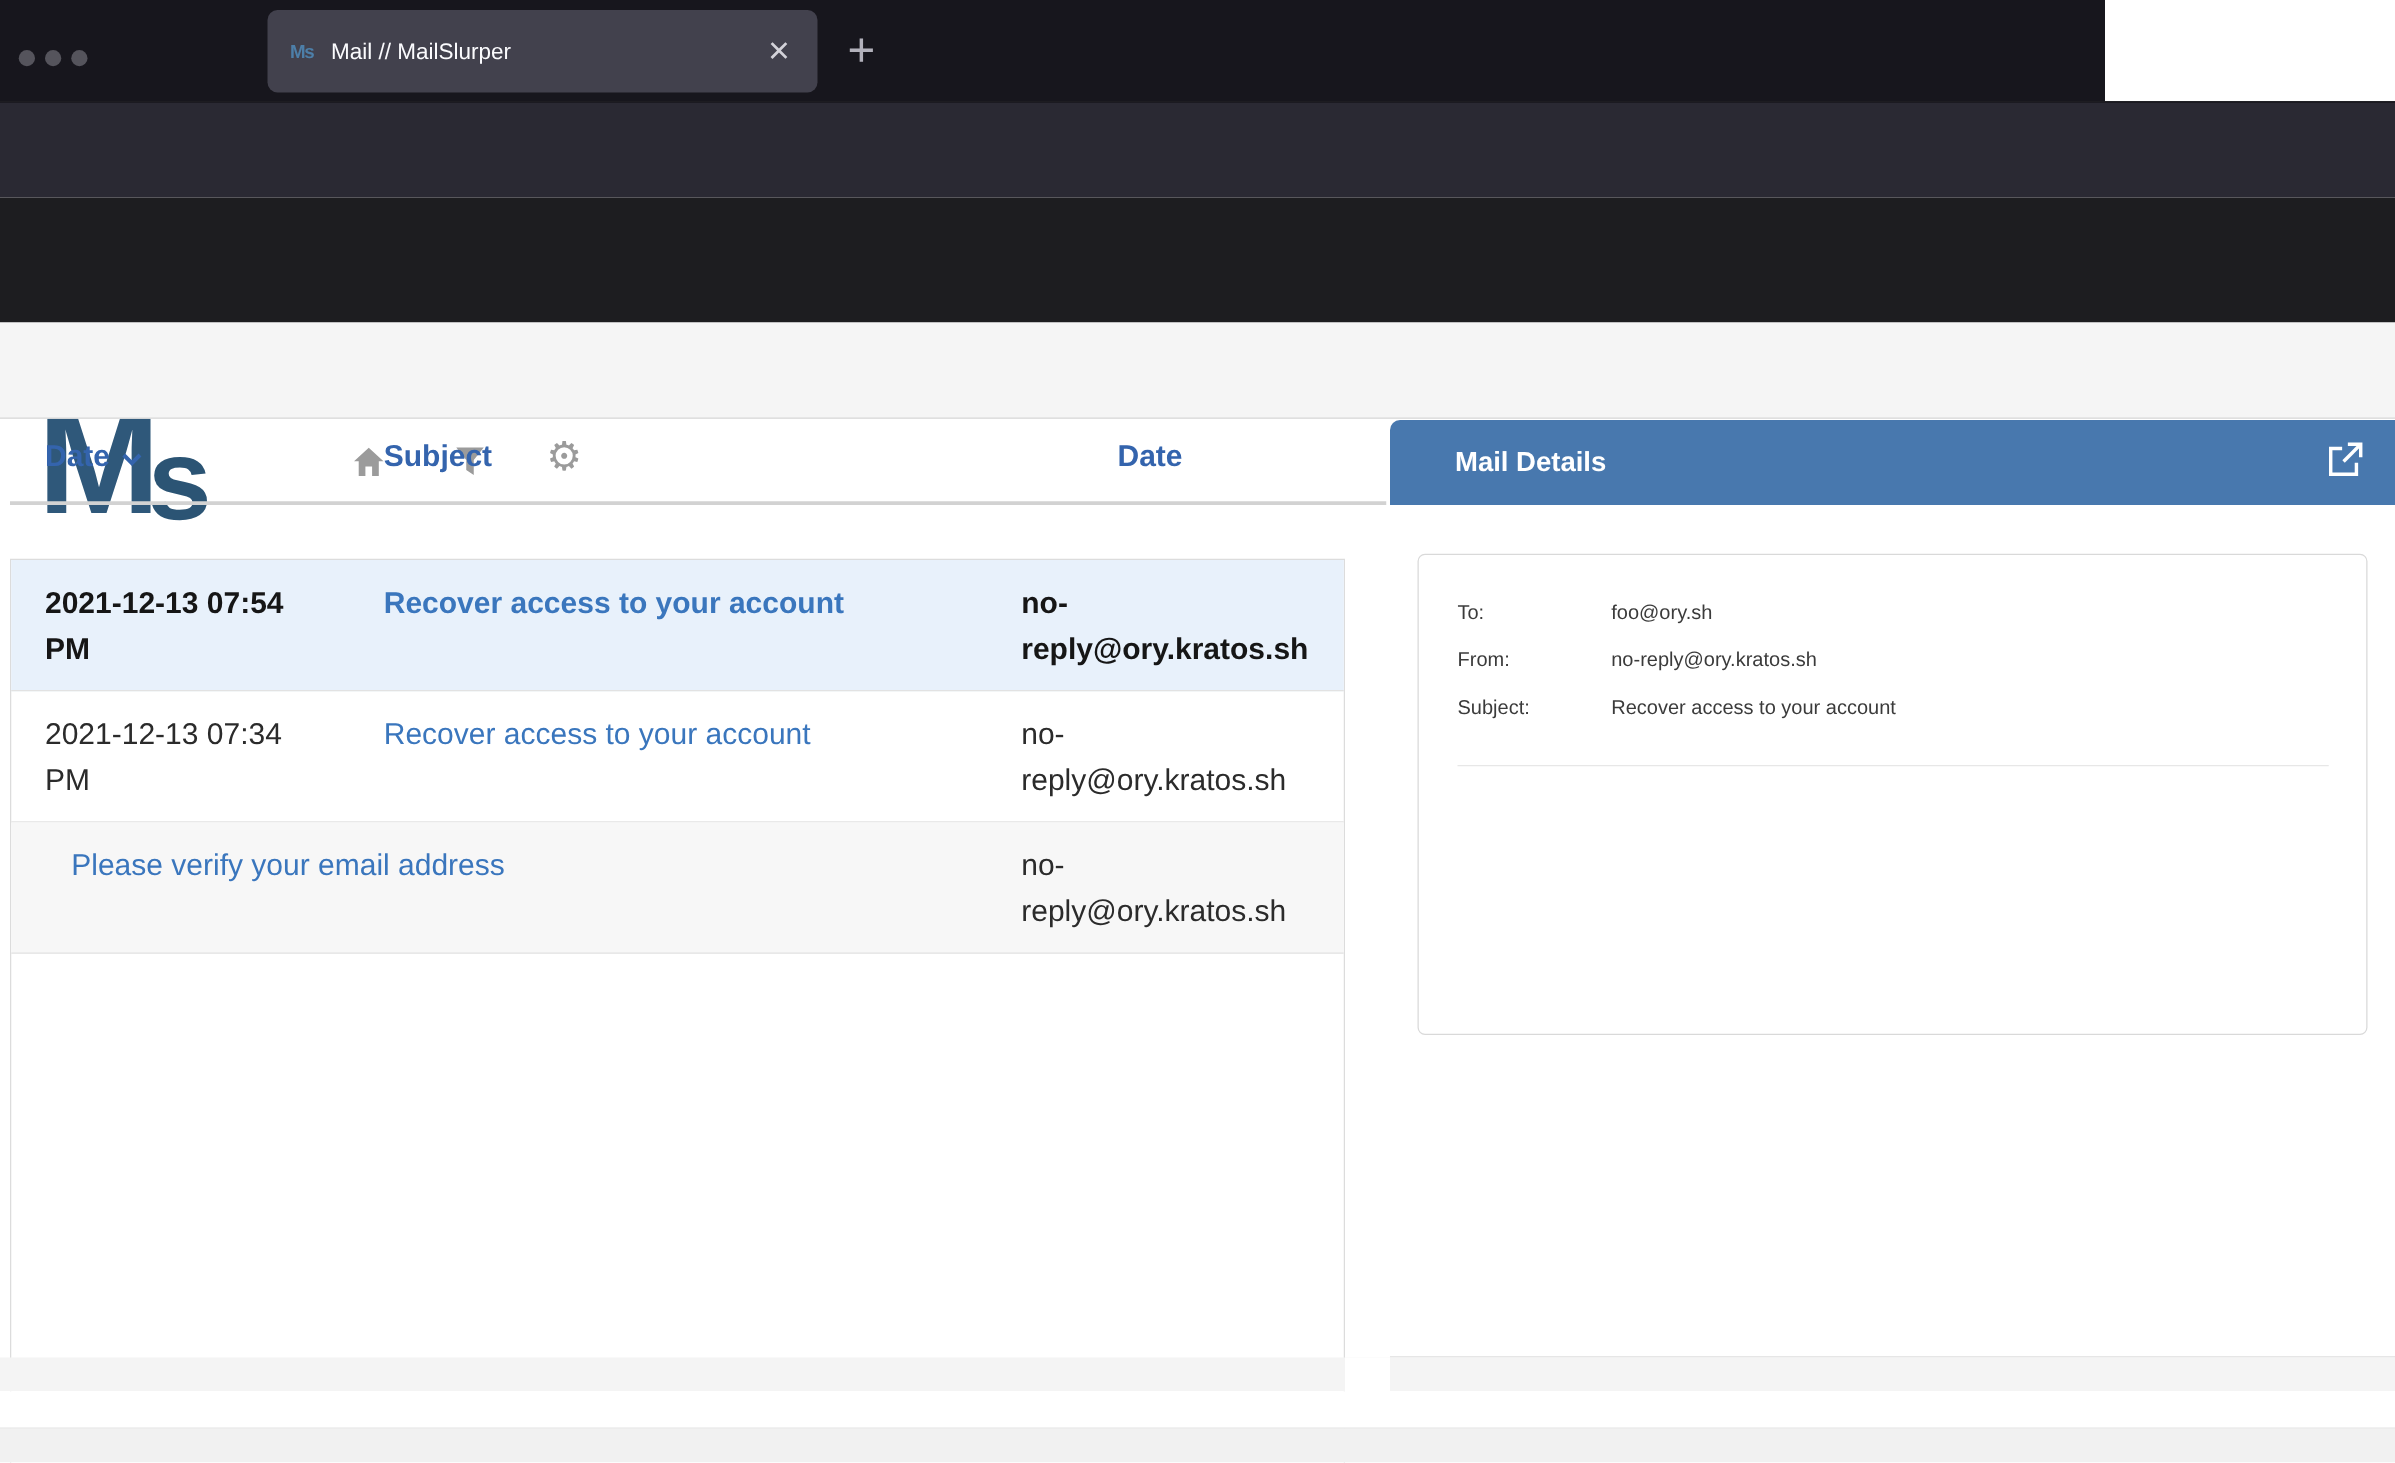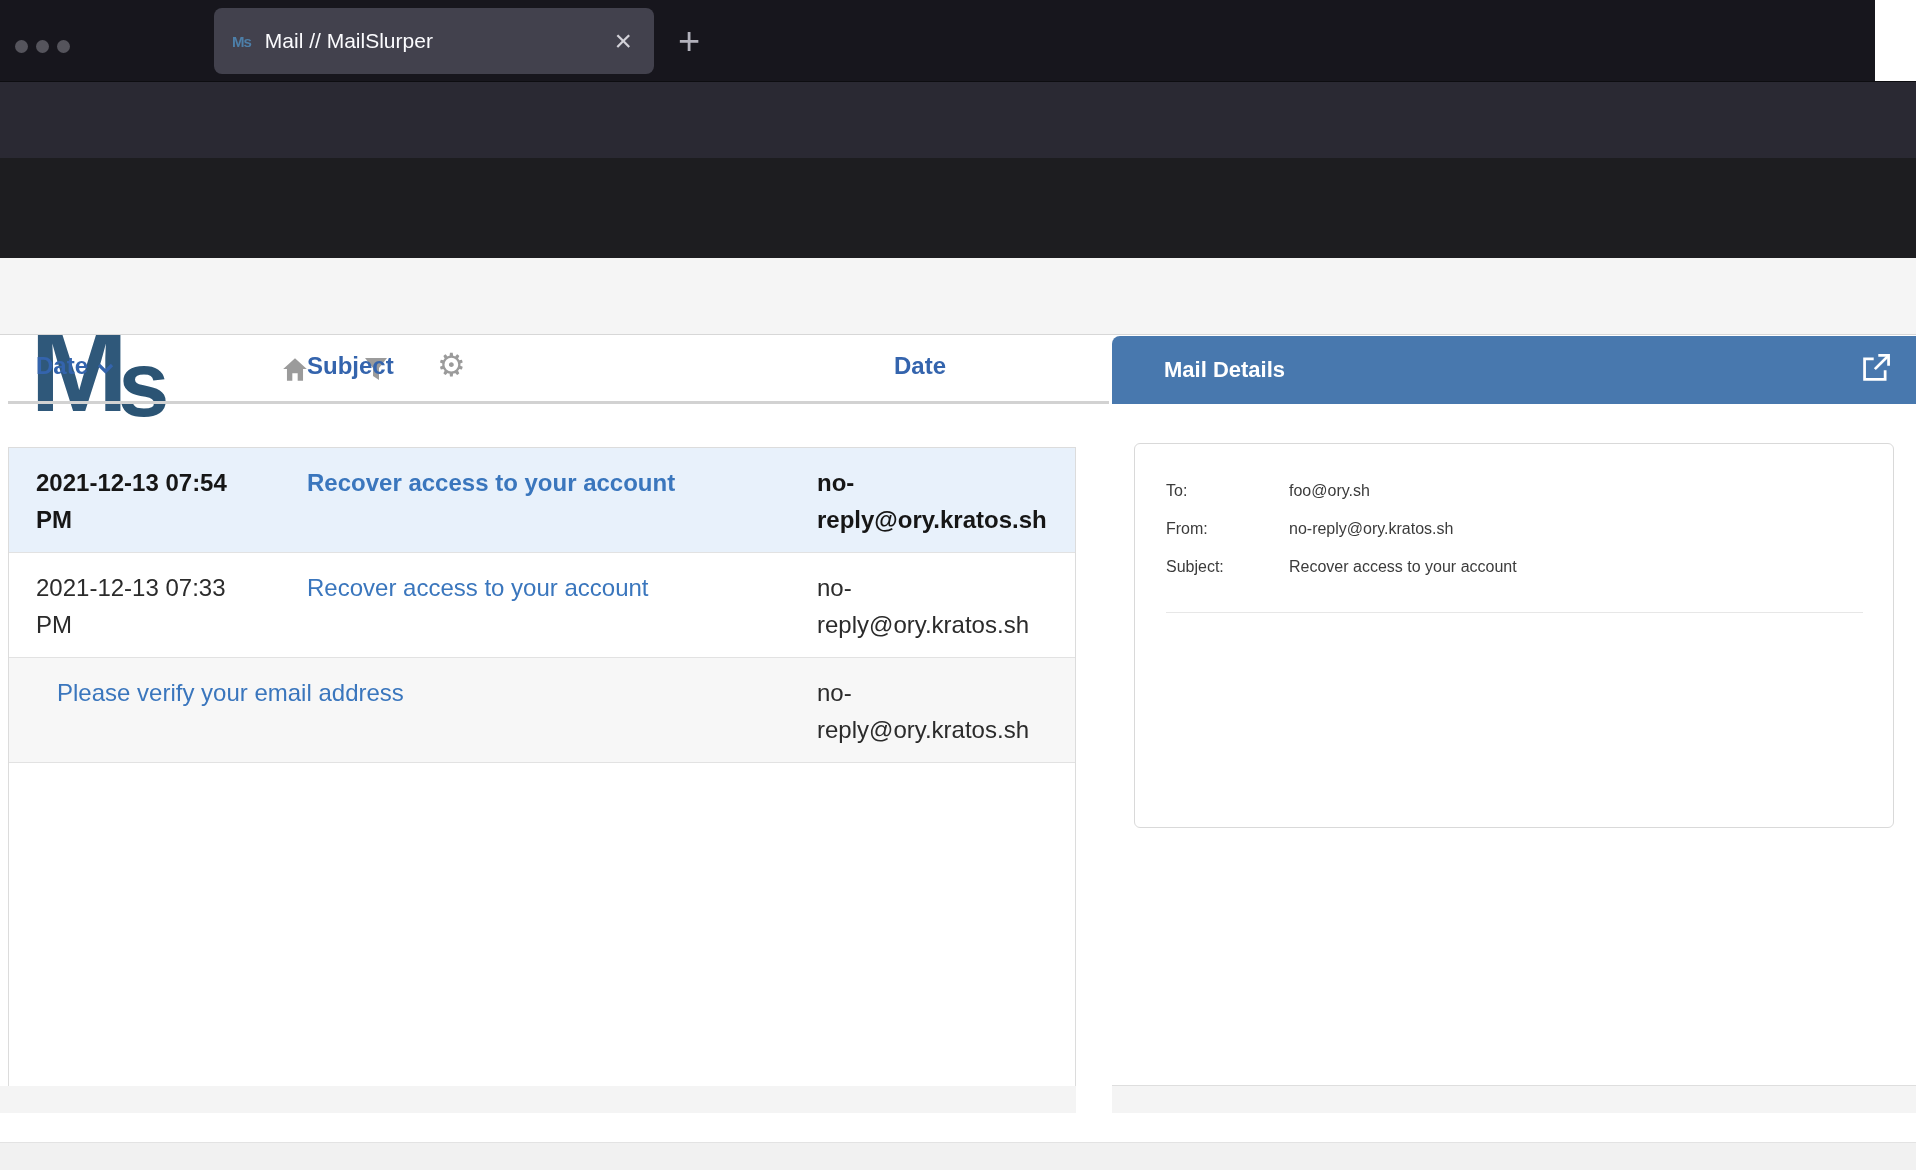--- a/index.html
+++ b/index.html
@@ -3,29 +3,29 @@
 <meta charset="utf-8">
 <style>
   html,body{margin:0;padding:0;}
   body{
     width:1916px;height:1170px;position:relative;overflow:hidden;
     font-family:"Liberation Sans",sans-serif;background:#fff;
   }
   .abs{position:absolute;}
 
   
-  .tabbar{left:0;top:0;width:1875px;height:81px;background:#17161d;}
+  .tabbar{left:0;top:0;width:1684px;height:81px;background:#17161d;}
   .win-dots{left:15px;top:40px;display:flex;gap:8px;}
   .win-dots span{width:13px;height:13px;border-radius:50%;background:#55545c;display:block;}
   .tab{
     left:214px;top:8px;width:440px;height:66px;background:#42414d;border-radius:8px;
     display:flex;align-items:center;padding:0 18px;box-sizing:border-box;color:#fbfbfe;
   }
   .favicon{font-weight:bold;font-size:15px;color:#4d7fa9;margin-right:14px;letter-spacing:-1px;}
-  .tab-title{font-size:21px;flex:1;white-space:nowrap;overflow:hidden;}
+  .tab-title{font-size:18px;flex:1;white-space:nowrap;overflow:hidden;}
   .tab-close{font-size:30px;color:#d3d2d9;line-height:1;padding:0 4px;cursor:default;}
   .newtab{left:678px;top:22px;font-size:38px;color:#b2b1bb;line-height:1;font-weight:300;}
 
   
   .urlrow{left:0;top:81px;width:1916px;height:77px;background:#2a2933;border-top:1px solid #0d0d11;box-sizing:border-box;}
   .navbtn{font-size:32px;line-height:1;color:#7e7d87;top:102px;}
   .navbtn.reload{color:#b6b5bf;font-size:30px;}
   .urlbar{
     left:341px;top:91px;width:1301px;height:57px;background:#1b1a21;border-radius:8px;
     display:flex;align-items:center;padding:0 16px;box-sizing:border-box;
@@ -201,21 +201,21 @@
 </div>
 <div class="abs thead-rule"></div>
 
 <div class="abs mail-list">
     <div class="mrow sel">
       <div class="cell date">2021-12-13 07:54 PM</div>
       <div class="cell subject">Recover access to your account</div>
       <div class="cell from">no-reply@ory.kratos.sh</div>
     </div>
     <div class="mrow">
-      <div class="cell date">2021-12-13 07:33 PM</div>
+      <div class="cell date">2021-12-13 07:34 PM</div>
       <div class="cell subject">Recover access to your account</div>
       <div class="cell from">no-reply@ory.kratos.sh</div>
     </div>
     <div class="mrow odd">
       <div class="cell subject">Please verify your email address</div>
       <div class="cell from">no-reply@ory.kratos.sh</div>
     </div>
   </div>
 
 <div class="abs details-header">

